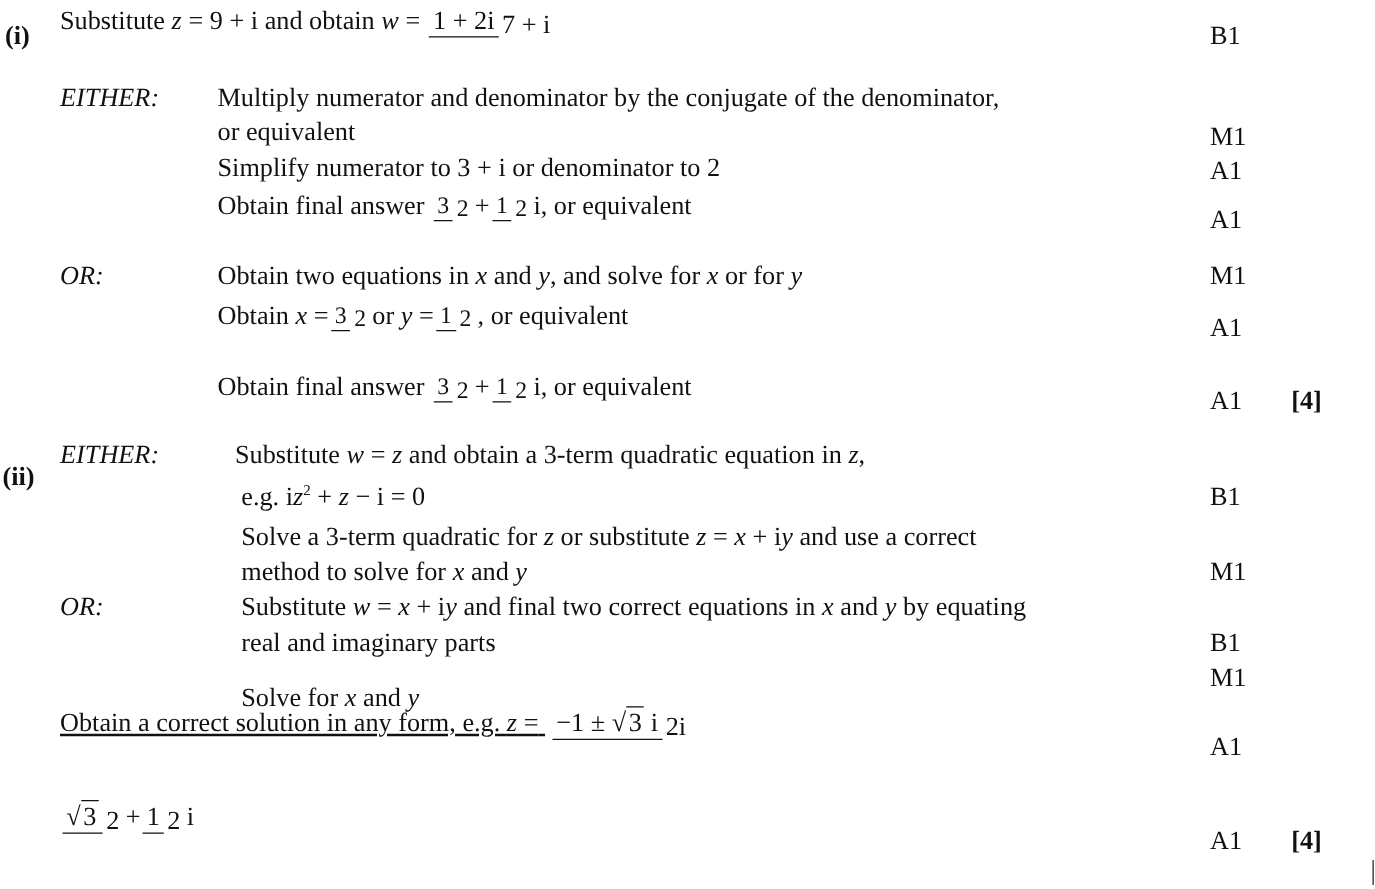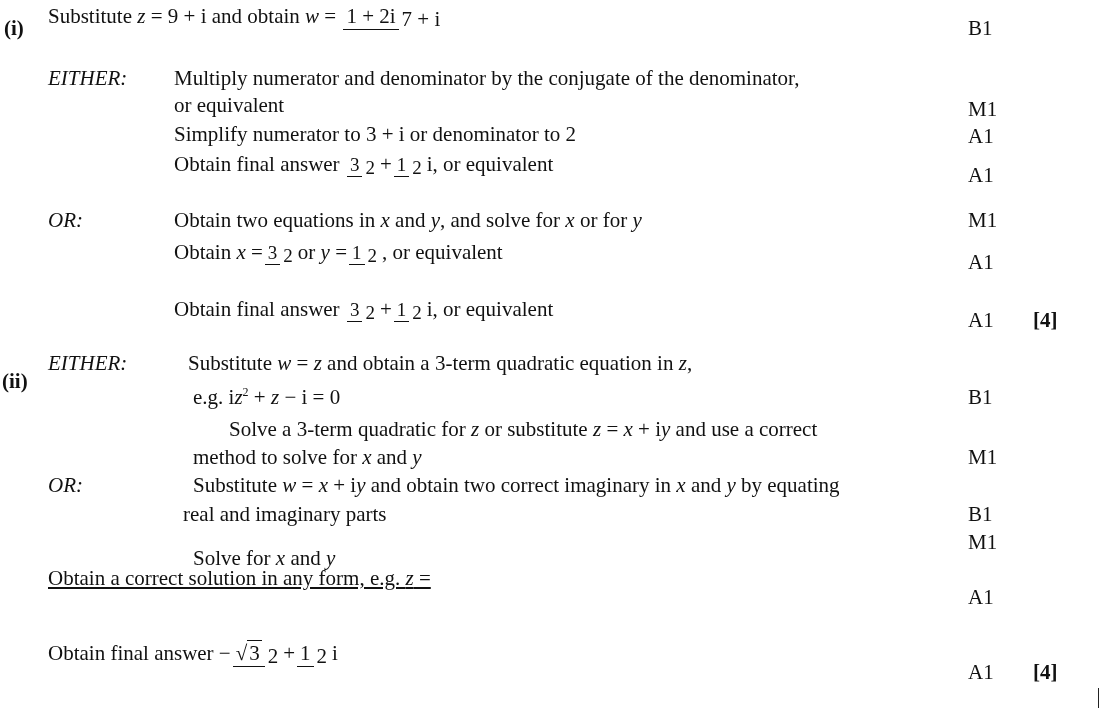--- a/index.html
+++ b/index.html
@@ -82,46 +82,50 @@
 
 <div class="abs b" style="left:2px; top:337px;margin-top:32px;">(ii)</div>
 <div class="abs it" style="left:48px; top:351px;">EITHER:</div>
 <div class="abs" style="left:188px; top:351px;">
   <span>Substitute </span><span class="it">w</span><span> = </span><span class="it">z</span><span> and obtain a 3-term quadratic equation in </span><span class="it">z</span><span>,</span>
 </div>
 <div class="abs" style="left:193px; top:385px;">
   <span>e.g.  i</span><span class="it">z</span><sup>2</sup><span> + </span><span class="it">z</span><span> − i = 0</span>
 </div>
 <div class="mark" style="top:385px;">B1</div>
-<div class="abs" style="left:193px; top:417px;margin-left:36px;">
+<div class="abs" style="left:193px; top:417px;">
   <span>Solve a 3-term quadratic for </span><span class="it">z</span><span> or substitute </span><span class="it">z</span><span> = </span><span class="it">x</span><span> + i</span><span class="it">y</span><span> and use a correct</span>
 </div>
 <div class="abs" style="left:193px; top:445px;">
   <span>method to solve for </span><span class="it">x</span><span> and </span><span class="it">y</span>
 </div>
 <div class="mark" style="top:445px;">M1</div>
 
 <div class="abs it" style="left:48px; top:473px;">OR:</div>
 <div class="abs" style="left:193px; top:473px;">
-  <span>Substitute </span><span class="it">w</span><span> = </span><span class="it">x</span><span> + i</span><span class="it">y</span><span> and obtain two correct imaginary in </span><span class="it">x</span><span> and </span><span class="it">y</span><span> by equating</span>
+  <span>Substitute </span><span class="it">w</span><span> = </span><span class="it">x</span><span> + i</span><span class="it">y</span><span> and final two correct equations in </span><span class="it">x</span><span> and </span><span class="it">y</span><span> by equating</span>
 </div>
-<div class="abs" style="left:183px; top:502px;">real and imaginary parts</div>
+<div class="abs" style="left:193px; top:502px;">real and imaginary parts</div>
 <div class="mark" style="top:502px;">B1</div>
 <div class="abs" style="left:193px; top:530px;margin-top:16px;">
   <span>Solve for </span><span class="it">x</span><span> and </span><span class="it">y</span>
 </div>
 <div class="mark" style="top:530px;">M1</div>
 
 <div class="abs" style="left:48px; top:566px;text-decoration:underline;">
   <span>Obtain a correct solution in any form, e.g. </span><span class="it">z</span><span> =</span>
+  <span class="frac" style="margin-left:6px;">
+    <span class="num"><span>−1 ± </span><span class="sqrt">√<span class="rad">3</span></span><span> i</span></span>
+    <span class="den">2i</span>
+  </span>
 </div>
 <div class="mark" style="top:585px;">A1</div>
 
 <div class="abs" style="left:48px; top:641px;">
-  <span>Obtain final answer  −</span><span class="frac">
+  <span class="frac">
       <span class="num"><span class="sqrt">√<span class="rad">3</span></span></span>
       <span class="den">2</span>
     </span><span>+</span><span class="frac">
       <span class="num">1</span>
       <span class="den">2</span>
     </span><span>i</span>
 </div>
 <div class="mark" style="top:660px;">A1</div>
 <div class="total" style="top:660px;">[4]</div>
 

